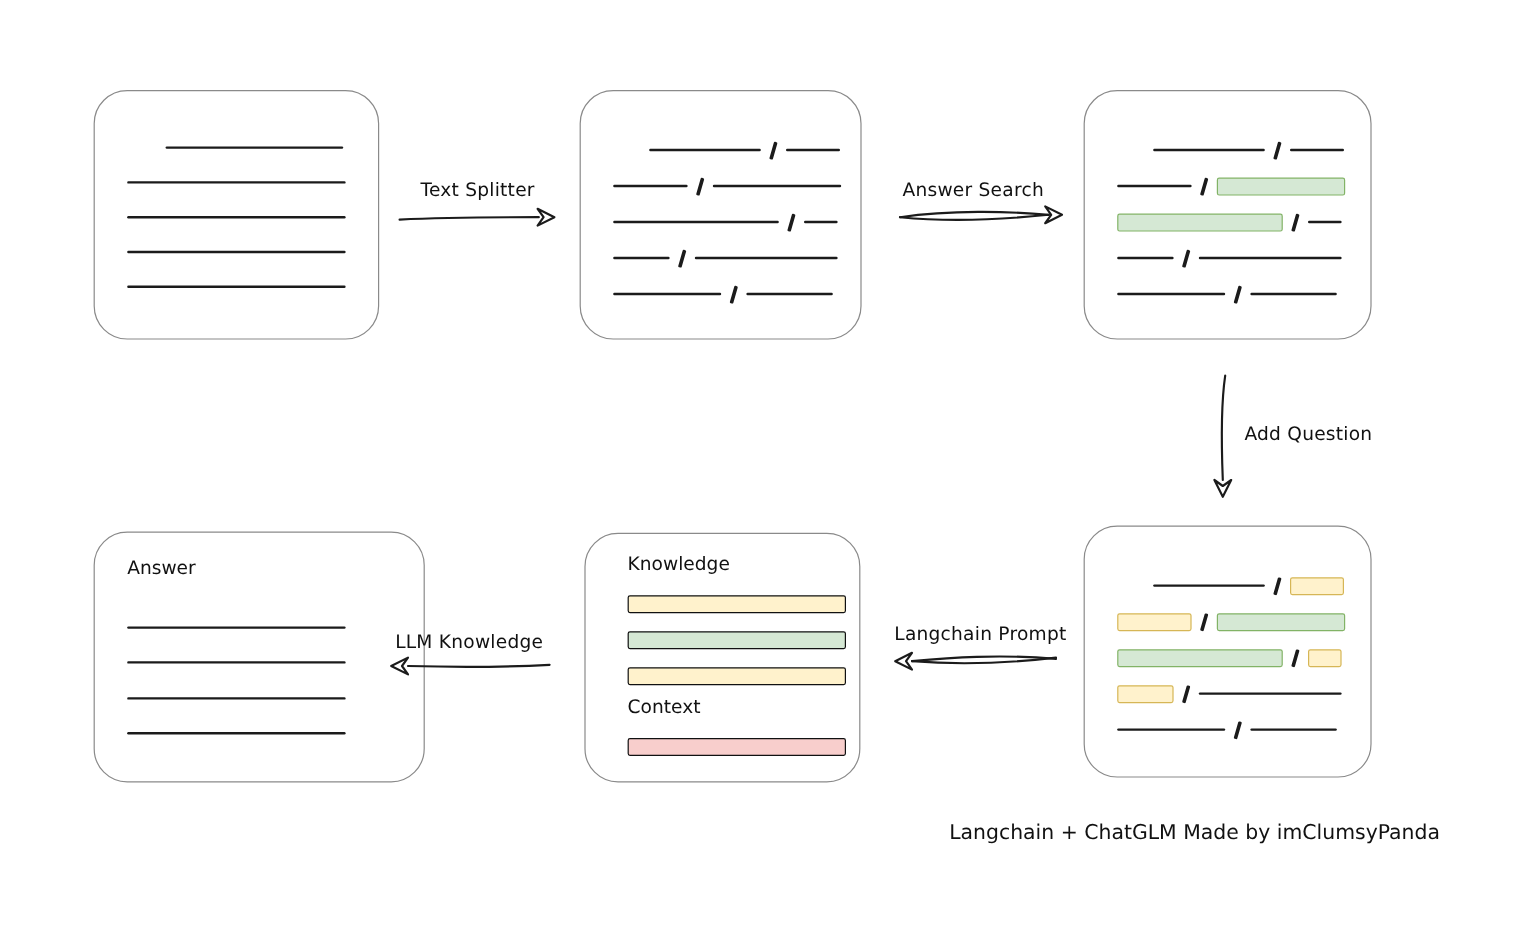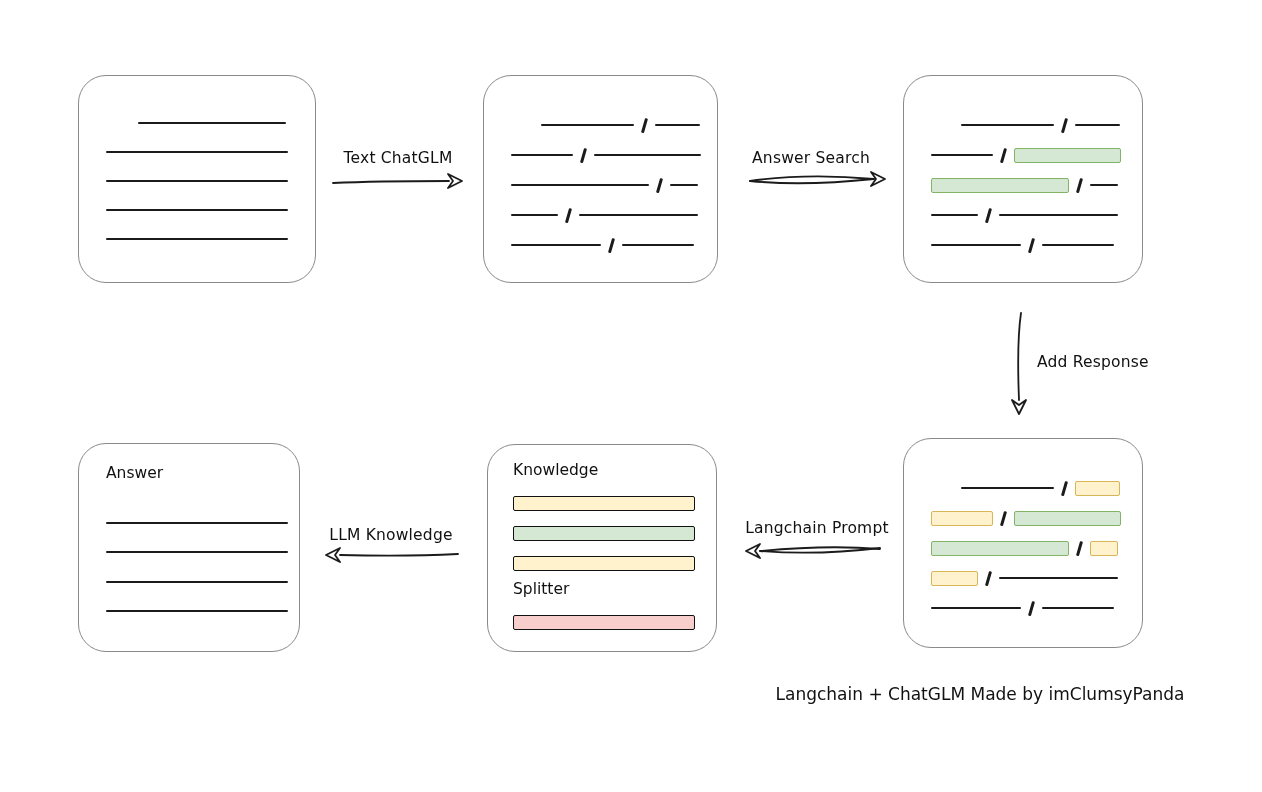--- a/index.html
+++ b/index.html
@@ -22,32 +22,32 @@
   .slash { width:2.5px; height:15px; background:#1b1b1b; border-radius:1px;
            transform:rotate(16deg); margin:0 9px; flex:none; }
   .indent { flex:none; height:1px; }
   .docbox { padding:32px 26px 0 27px; }
   .doc-row { display:flex; align-items:center; height:29px; }
   .arrow-label {
     position:absolute; font-size:15.5px; letter-spacing:0.2px; color:#111;
     text-align:center; white-space:nowrap;
   }
   .inbox-label { font-size:15.5px; color:#111; }
-  #prompt-box { padding:16px 22px 0 25px; }
+  #prompt-box { padding:16px 22px 0 35px; }
   #prompt-box .inbox-label { height:18px; }
   .bar { width:182px; height:15px; border:1.5px solid; border-radius:2px; box-sizing:border-box; }
   #knowledge-bars { margin-top:17px; }
   #knowledge-bars .bar { margin-bottom:15px; }
   #question-label { margin-top:-6px; }
   #question-bars { margin-top:17px; }
   #answer-box { padding:20px 26px 0 27px; }
   #answer-lines { margin-top:26px; }
   #answer-lines .doc-row { height:29.5px; }
   #caption {
-    position:absolute; left:760px; top:684px; width:440px; text-align:center;
+    position:absolute; left:760px; top:684px; width:440px; text-align:right;
     font-size:17px; color:#111; white-space:nowrap;
   }
   svg.arrows { position:absolute; left:0; top:0; pointer-events:none; }
 </style>
 </head>
 <body>
 
 <div id="canvas">
 
   <div class="box docbox" style="left:78px; top:75px; width:238px; height:208px;">
@@ -156,47 +156,47 @@
       </div>
     </div>
 
   <div class="box" id="prompt-box" style="left:487px; top:444px; width:230px; height:208px;">
     <div class="inbox-label">Knowledge</div>
     <div id="knowledge-bars">
         <div class="bar yellow"></div>
         <div class="bar green"></div>
         <div class="bar yellow"></div>
       </div>
-    <div class="inbox-label" id="question-label">Splitter</div>
+    <div class="inbox-label" id="question-label">Context</div>
     <div id="question-bars">
         <div class="bar red"></div>
       </div>
   </div>
 
-  <div class="box" id="answer-box" style="left:78px; top:443px; width:222px; height:209px;">
+  <div class="box" id="answer-box" style="left:78px; top:443px; width:276px; height:209px;">
     <div class="inbox-label">Answer</div>
     <div id="answer-lines">
         <div class="doc-row">
           <div class="seg-line" style="width: 182px;"></div>
         </div>
         <div class="doc-row">
           <div class="seg-line" style="width: 182px;"></div>
         </div>
         <div class="doc-row">
           <div class="seg-line" style="width: 182px;"></div>
         </div>
         <div class="doc-row">
           <div class="seg-line" style="width: 182px;"></div>
         </div>
       </div>
   </div>
 
-  <div class="arrow-label" style="left:333px; top:149px; width:130px;">Text ChatGLM</div>
+  <div class="arrow-label" style="left:333px; top:149px; width:130px;">Text Splitter</div>
   <div class="arrow-label" style="left:746px; top:149px; width:130px;">Answer Search</div>
-  <div class="arrow-label" style="left:1037px; top:353px; width:120px; text-align:left;">Add Response</div>
+  <div class="arrow-label" style="left:1037px; top:353px; width:120px; text-align:left;">Add Question</div>
   <div class="arrow-label" style="left:737px; top:519px; width:160px;">Langchain Prompt</div>
   <div class="arrow-label" style="left:326px; top:526px; width:130px;">LLM Knowledge</div>
 
   <div id="caption">Langchain + ChatGLM Made by imClumsyPanda</div>
 
   <svg class="arrows" width="1262" height="792" viewBox="0 0 1262 792">
     <g stroke="#1b1b1b" stroke-width="1.8" fill="none" stroke-linecap="round" stroke-linejoin="round">
 
       <g>
         <path d="M333,183 C 375,181 415,181 449,181"></path>

